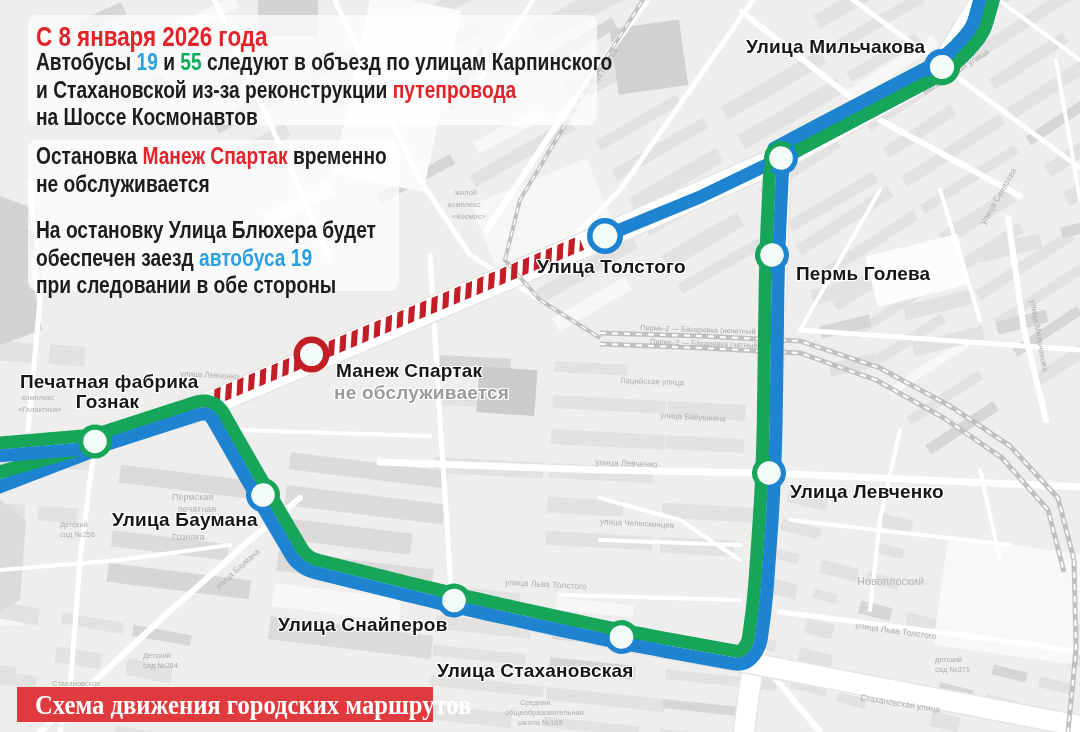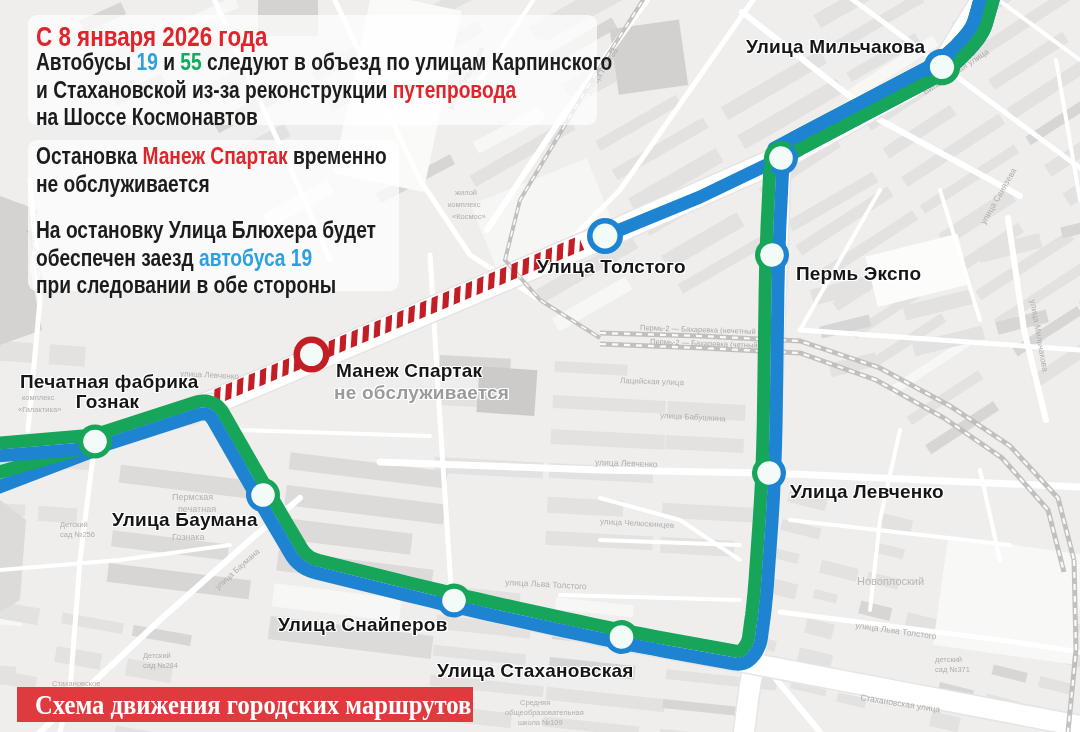--- a/index.html
+++ b/index.html
@@ -3,21 +3,21 @@
 <style>
 html,body{margin:0;padding:0;width:1080px;height:732px;overflow:hidden;background:#efeeec;}
 #stage{position:relative;width:1080px;height:732px;font-family:"Liberation Sans",sans-serif;}
 #map{position:absolute;left:0;top:0;}
 .veil{position:absolute;background:rgba(255,255,255,0.72);border-radius:9px;}
 .lbl{position:absolute;font:bold 19px/20px "Liberation Sans",sans-serif;color:#161616;white-space:nowrap;letter-spacing:0.2px;text-shadow:1.3px 0 0 #fff,-1.3px 0 0 #fff,0 1.3px 0 #fff,0 -1.3px 0 #fff,1px 1px 0 #fff,-1px 1px 0 #fff,1px -1px 0 #fff,-1px -1px 0 #fff;}
 .lbl.gray{color:#9b9b9b;}
 .txt{position:absolute;left:36px;transform:scaleX(0.8);transform-origin:0 0;font:bold 24px/27.5px "Liberation Sans",sans-serif;color:#1c1c1c;white-space:nowrap;}
 .txt .rd{color:#e1232a} .txt .bl{color:#2da0e2} .txt .gn{color:#0cae5b}
 .h1{font-size:28px;line-height:30px;color:#e1232a;}
-#banner{position:absolute;left:17px;top:687px;width:456px;height:35px;background:#df3b3e;}
+#banner{position:absolute;left:17px;top:687px;width:416px;height:35px;background:#df3b3e;}
 #banner span{position:absolute;left:18px;top:3px;font:bold 28px/30px "Liberation Serif",serif;color:#fff;white-space:nowrap;transform:scaleX(0.88);transform-origin:0 0;}
 </style></head>
 <body>
 <div id="stage">
 
 <div id="map"><svg width="1080" height="732" viewBox="0 0 1080 732" xmlns="http://www.w3.org/2000/svg">
 
 <rect width="1080" height="732" fill="#efeeec"></rect>
 
 <g>
@@ -418,21 +418,21 @@
 
 <div class="txt" style="top:216px">
 <div>На остановку Улица Блюхера будет</div>
 <div>обеспечен заезд <span class="bl">автобуса 19</span></div>
 <div>при следовании в обе стороны</div>
 </div>
 
 <div class="lbl" style="left:746px;top:37px">Улица Мильчакова</div>
 
 
-<div class="lbl" style="left:796px;top:264px">Пермь Экспо</div>
+<div class="lbl" style="left:796px;top:264px">Пермь Голева</div>
 
 <div class="lbl" style="left:537px;top:257px">Улица Толстого</div>
 
 <div class="lbl" style="left:790px;top:482px">Улица Левченко</div>
 
 <div class="lbl" style="left:112px;top:510px">Улица Баумана</div>
 
 <div class="lbl" style="left:437px;top:661px">Улица Стахановская</div>
 
 <div class="lbl" style="left:278px;top:615px">Улица Снайперов</div>

